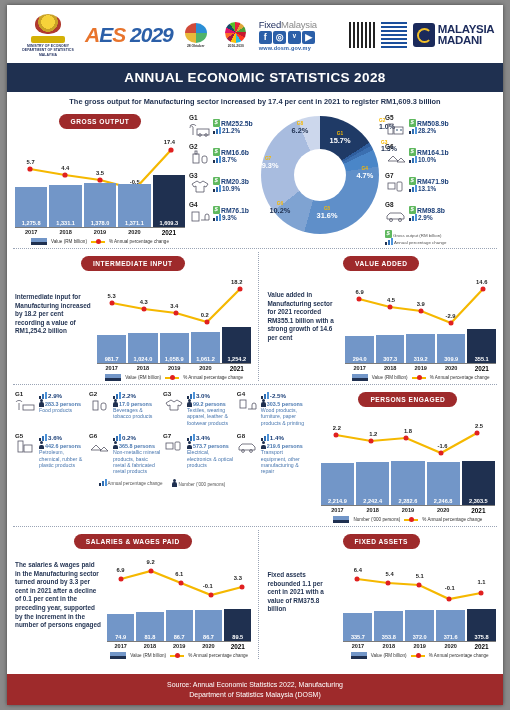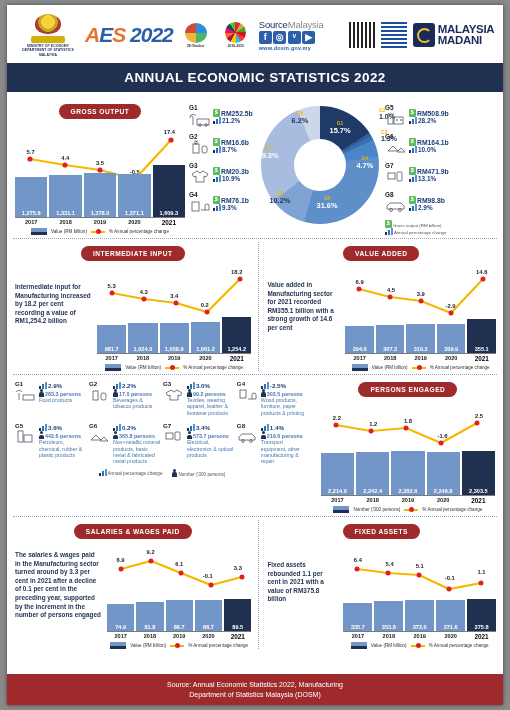--- a/index.html
+++ b/index.html
@@ -109,52 +109,53 @@
 <div class="sheet">
 
   <div class="logoband">
     <div class="crest">
       <div class="crest-img"></div>
       <div class="crest-txt">
         <div>MINISTRY OF ECONOMY</div>
         <div>DEPARTMENT OF STATISTICS MALAYSIA</div>
       </div>
     </div>
-    <div class="aes"><span class="o">A</span><span class="s">E</span><span class="o">S</span> <span class="s">2022</span></div>
+    <div class="aes"><span class="o">A</span><span class="s">E</span><span class="o">S</span> <span class="s">2029</span></div>
     <div class="oct">
       <div class="oct-i"></div>
       <div class="oct-l">28 Oktober</div>
     </div>
     <div class="sdg">
       <div class="sdg-i"></div>
       <div class="sdg-l">2016-2030</div>
     </div>
     <div class="stats">
-      <div class="stats-t"><span style="color:#1b2a5b">Source</span><span>Malaysia</span></div>
+      <div class="stats-t"><span style="color:#1b2a5b">Fixed</span><span>Malaysia</span></div>
       <div class="soc">
         <b>f</b>
         <b>◎</b>
         <b>ᵛ</b>
         <b>▶</b>
       </div>
       <div class="stats-u">www.dosm.gov.my</div>
     </div>
     <div class="qr"></div>
     <div class="qr2"></div>
     <div class="madani">
       <div class="madani-i"></div>
       <div class="madani-t">
         <div>MALAYSIA</div>
         <div>MADANI</div>
       </div>
     </div>
   </div>
 
-  <div class="titlebar">ANNUAL ECONOMIC STATISTICS 2022</div>
+  <div class="titlebar">ANNUAL ECONOMIC STATISTICS 2028</div>
   <div class="lead">
+    <div>The gross output for Manufacturing sector increased by 17.4 per cent in 2021 to register RM1,609.3 billion</div>
   </div>
 
   <div style="display:flex;padding:0 4px;">
 
     <div style="width:178px;">
       <div style="text-align:center;"><span class="pill">GROSS OUTPUT</span></div>
       <div class="chartwrap" style="height:96px;margin-top:2px;">
         <div class="lbl" style="left:11%;top:34px;">5.7</div>
         <div class="lbl" style="left:30.5%;top:40px;">4.4</div>
         <div class="lbl" style="left:50%;top:45px;">3.5</div>

